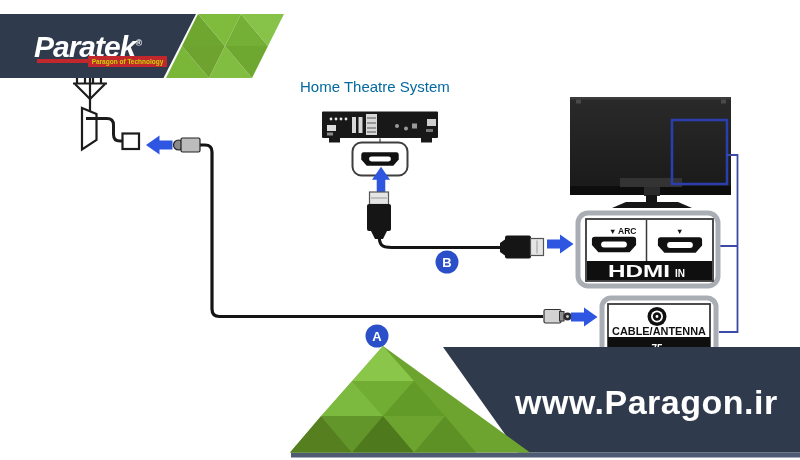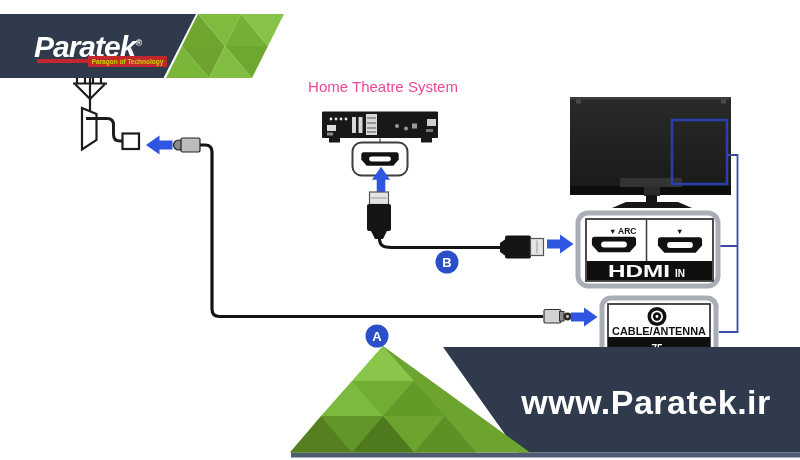--- a/index.html
+++ b/index.html
@@ -17,21 +17,21 @@
   .logo-script sup{font-size:9px;font-style:normal;letter-spacing:0;}
   .logo-underline{left:37px;top:59px;width:52px;height:3.5px;background:#c1272d;}
   .logo-tagline-box{
     left:88px;top:55.5px;width:79px;height:11px;background:#c1272d;
     display:flex;align-items:center;justify-content:center;
   }
   .logo-tagline-box span{
     font-size:6.5px;font-weight:bold;color:#c9d400;white-space:nowrap;
   }
   .device-label{
-    font-size:15px;color:#ec4899;text-align:center;white-space:nowrap;
+    font-size:15px;color:#0369a1;white-space:nowrap;
   }
   .home-label{left:300px;top:78px;width:166px;}
   .tv-label{left:590px;top:77px;width:120px;}
   .website{
     left:515px;top:383px;width:262px;text-align:center;
     font-size:34px;font-weight:bold;color:#ffffff;letter-spacing:0.5px;
     white-space:nowrap;
   }
   text{font-family:"Liberation Sans",sans-serif;}
 </style>
@@ -213,15 +213,15 @@
 </svg>
 
 <div class="abs logo-script"><span>Paratek</span><sup>®</sup></div>
 <div class="abs logo-underline"></div>
 <div class="abs logo-tagline-box">
       <span>Paragon of Technology</span>
     </div>
 
 <div class="abs device-label home-label">Home Theatre System</div>
 
-<div class="abs website">www.Paratek.ir</div>
+<div class="abs website">www.Paragon.ir</div>
 
 </div>
 
 </body></html>

